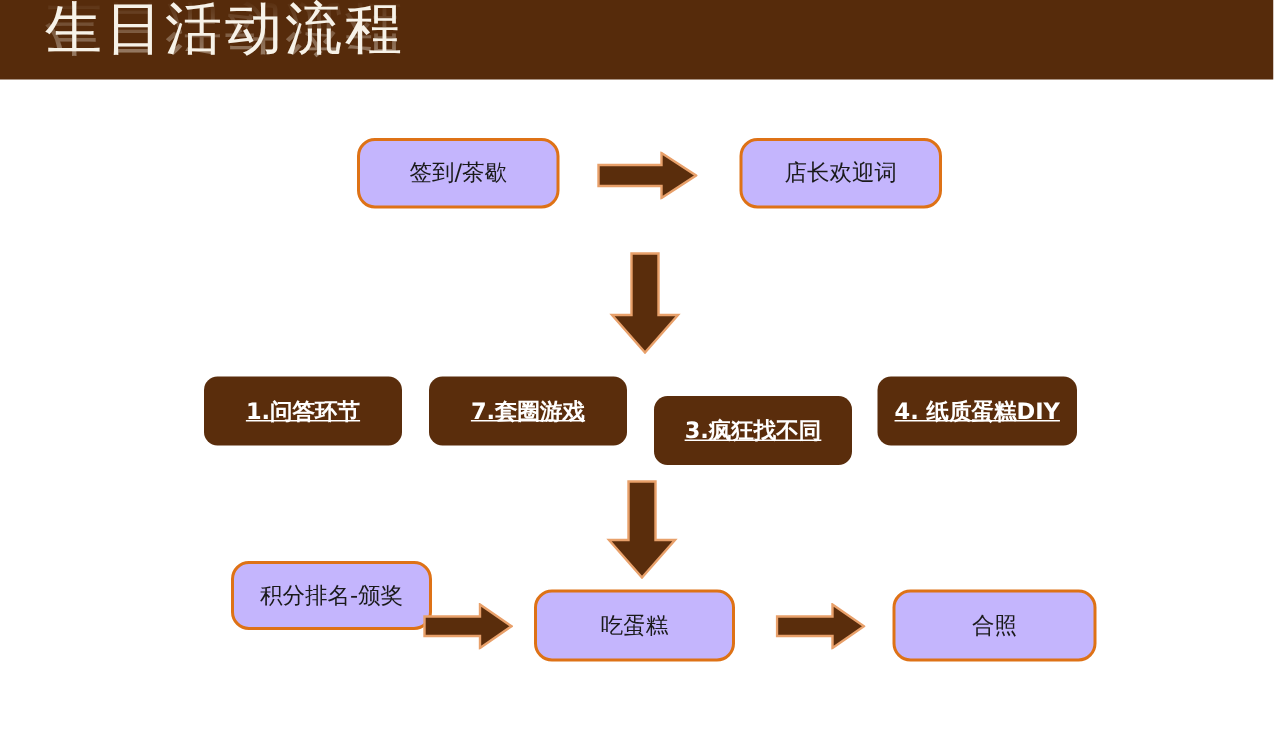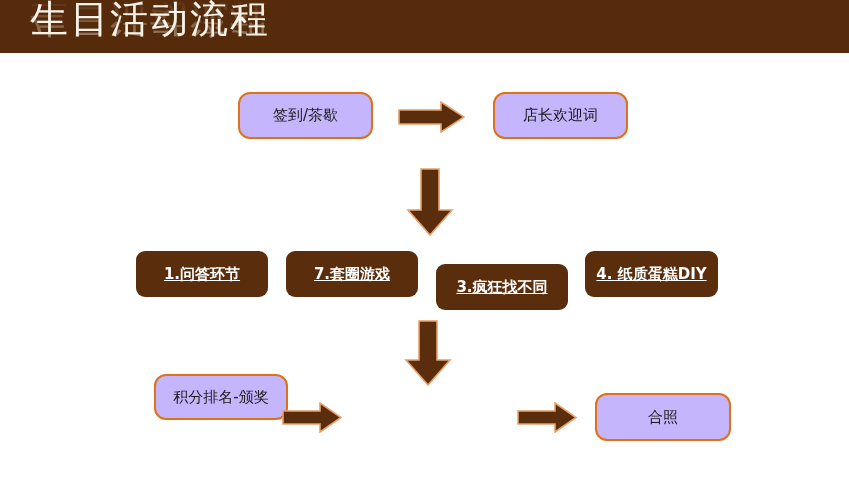--- a/index.html
+++ b/index.html
@@ -122,20 +122,23 @@
   <div class="node outline" style="left:126px;top:374px;width:134px;height:46px;margin-left:28px;">
     <span>积分排名-颁奖</span>
   </div>
 
   <div class="arrow" style="left:282px;top:402px;">
     <svg width="60" height="31" viewBox="0 0 60 31">
       <polygon points="1,9 38,9 38,1 59,15.5 38,30 38,22 1,22" fill="#5A2D0C" stroke="#E8A06A" stroke-width="1.6" stroke-linejoin="miter"></polygon>
     </svg>
   </div>
 
+  <div class="node outline" style="left:356px;top:393px;width:134px;height:48px;">
+    <span>吃蛋糕</span>
+  </div>
 
   <div class="arrow" style="left:517px;top:402px;">
     <svg width="60" height="31" viewBox="0 0 60 31">
       <polygon points="1,9 38,9 38,1 59,15.5 38,30 38,22 1,22" fill="#5A2D0C" stroke="#E8A06A" stroke-width="1.6" stroke-linejoin="miter"></polygon>
     </svg>
   </div>
 
   <div class="node outline" style="left:595px;top:393px;width:136px;height:48px;">
     <span>合照</span>
   </div>

